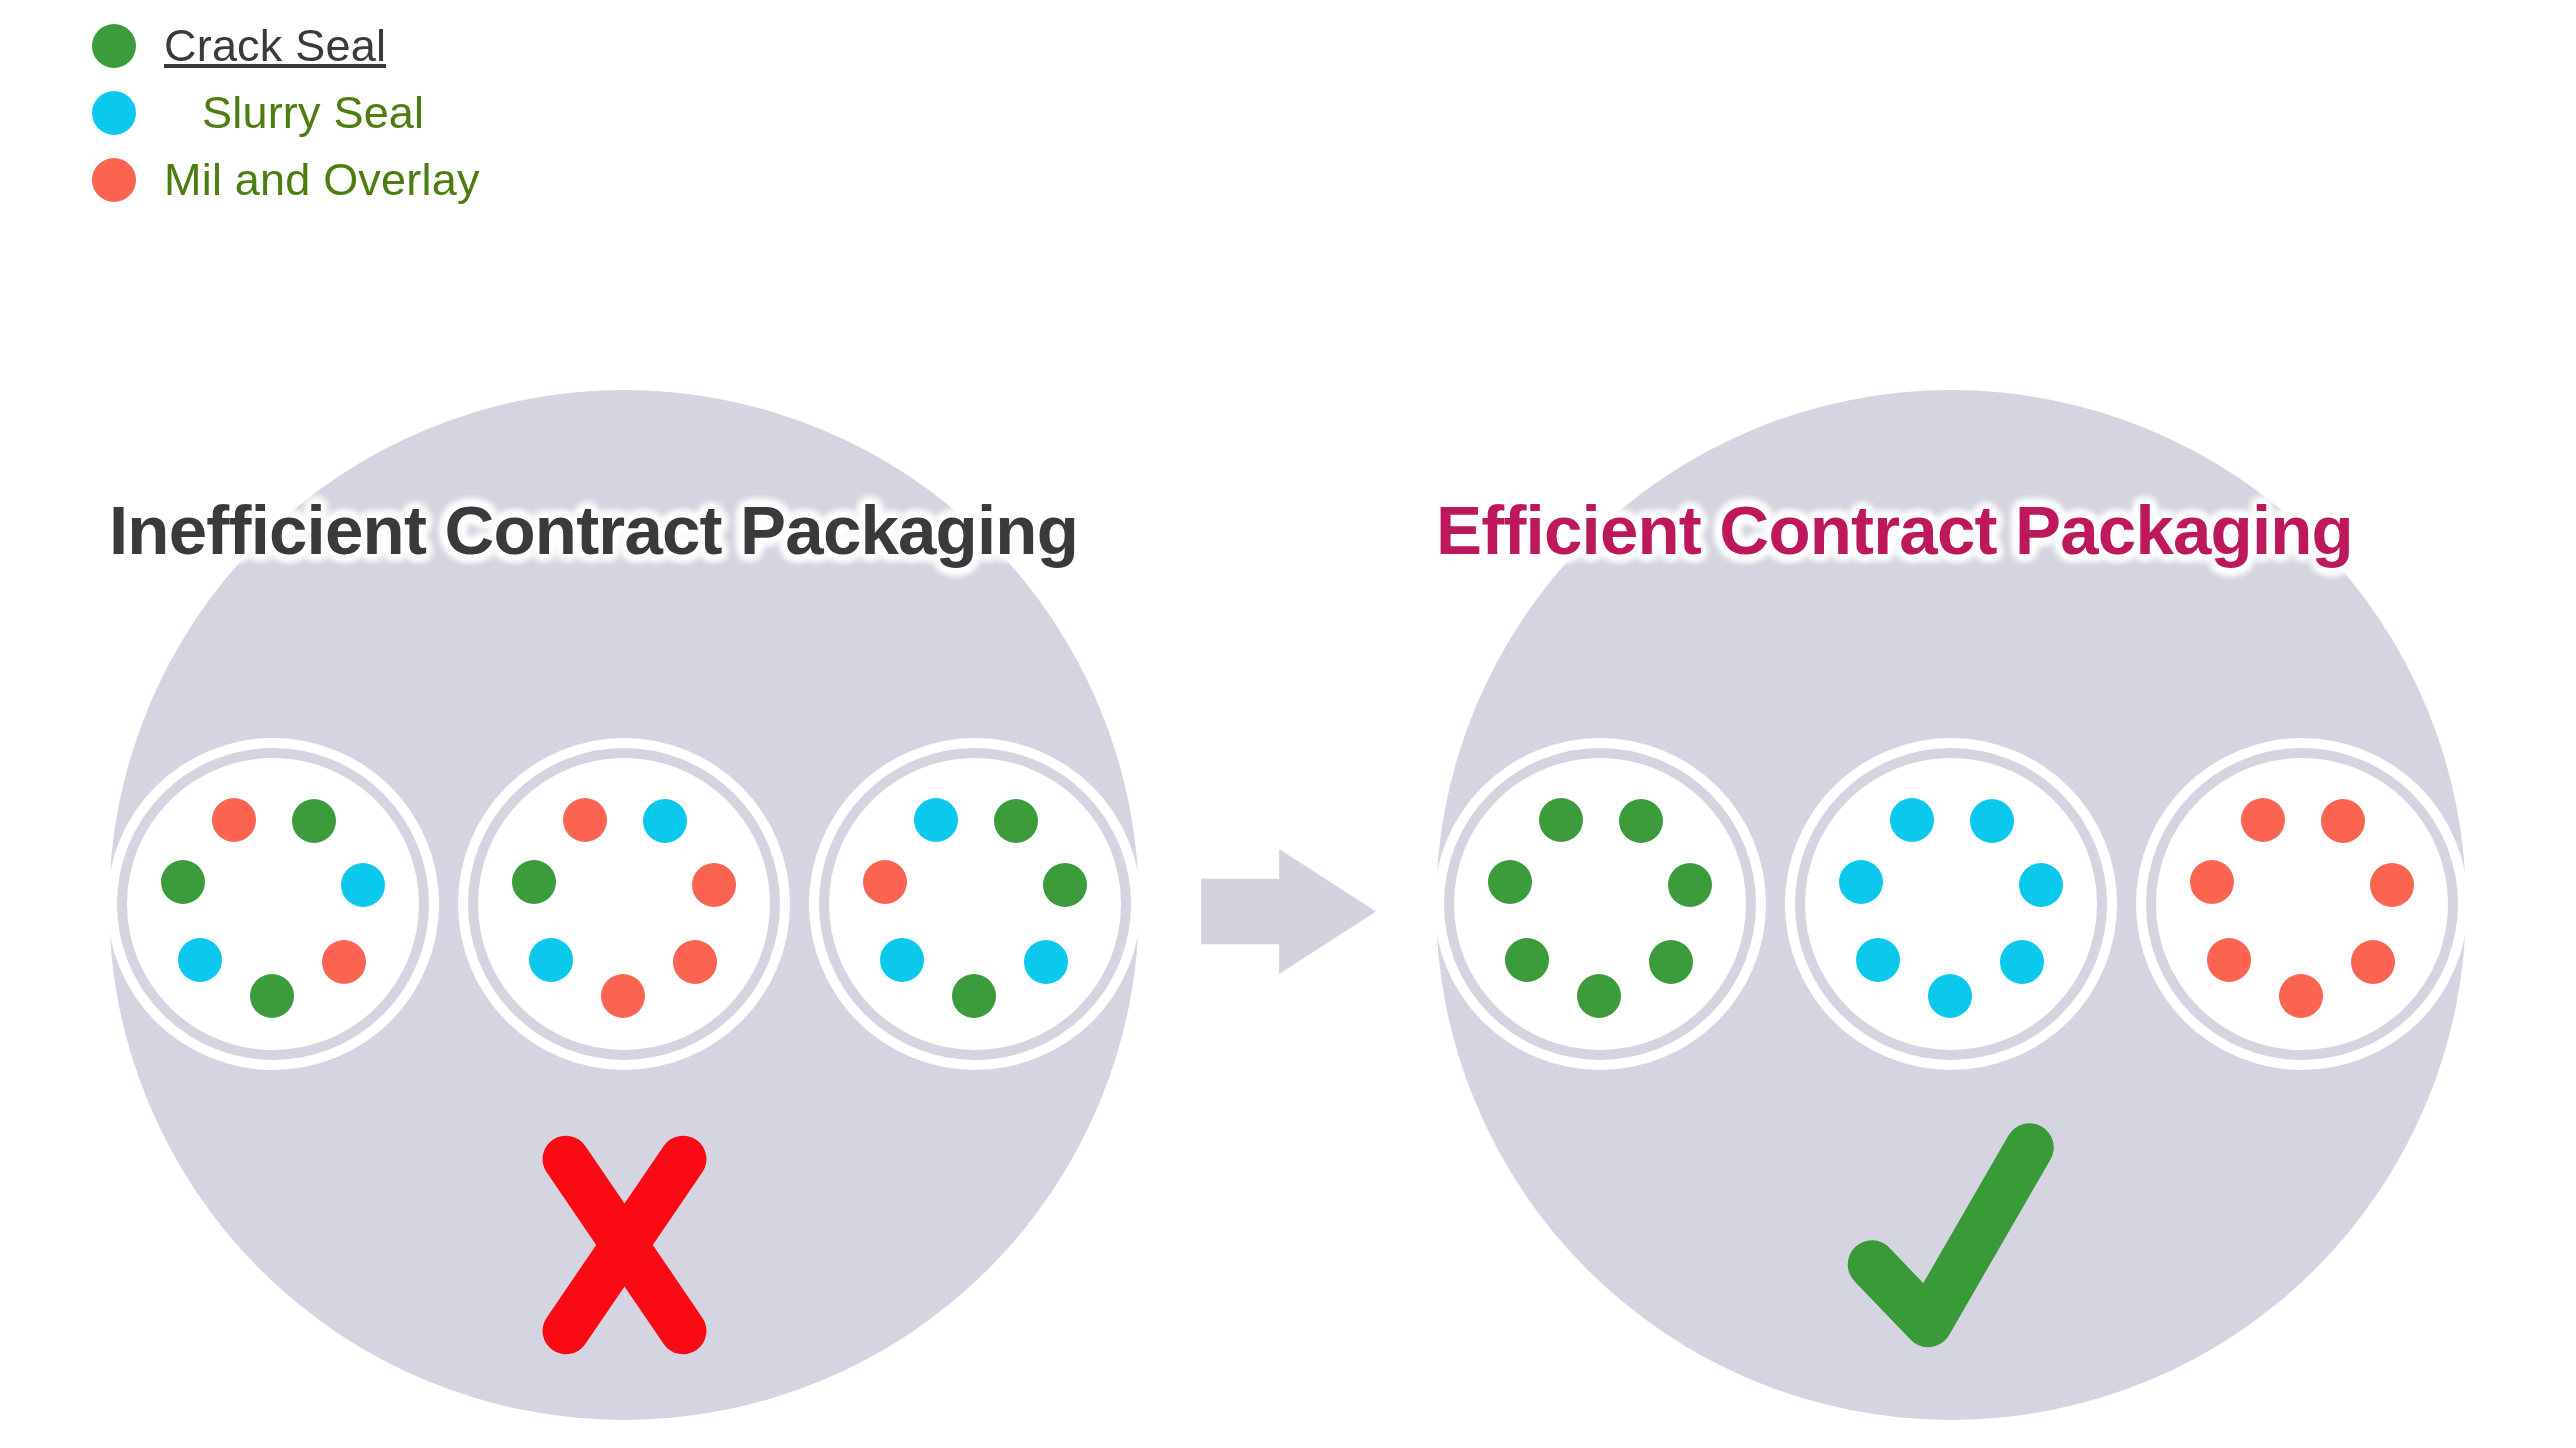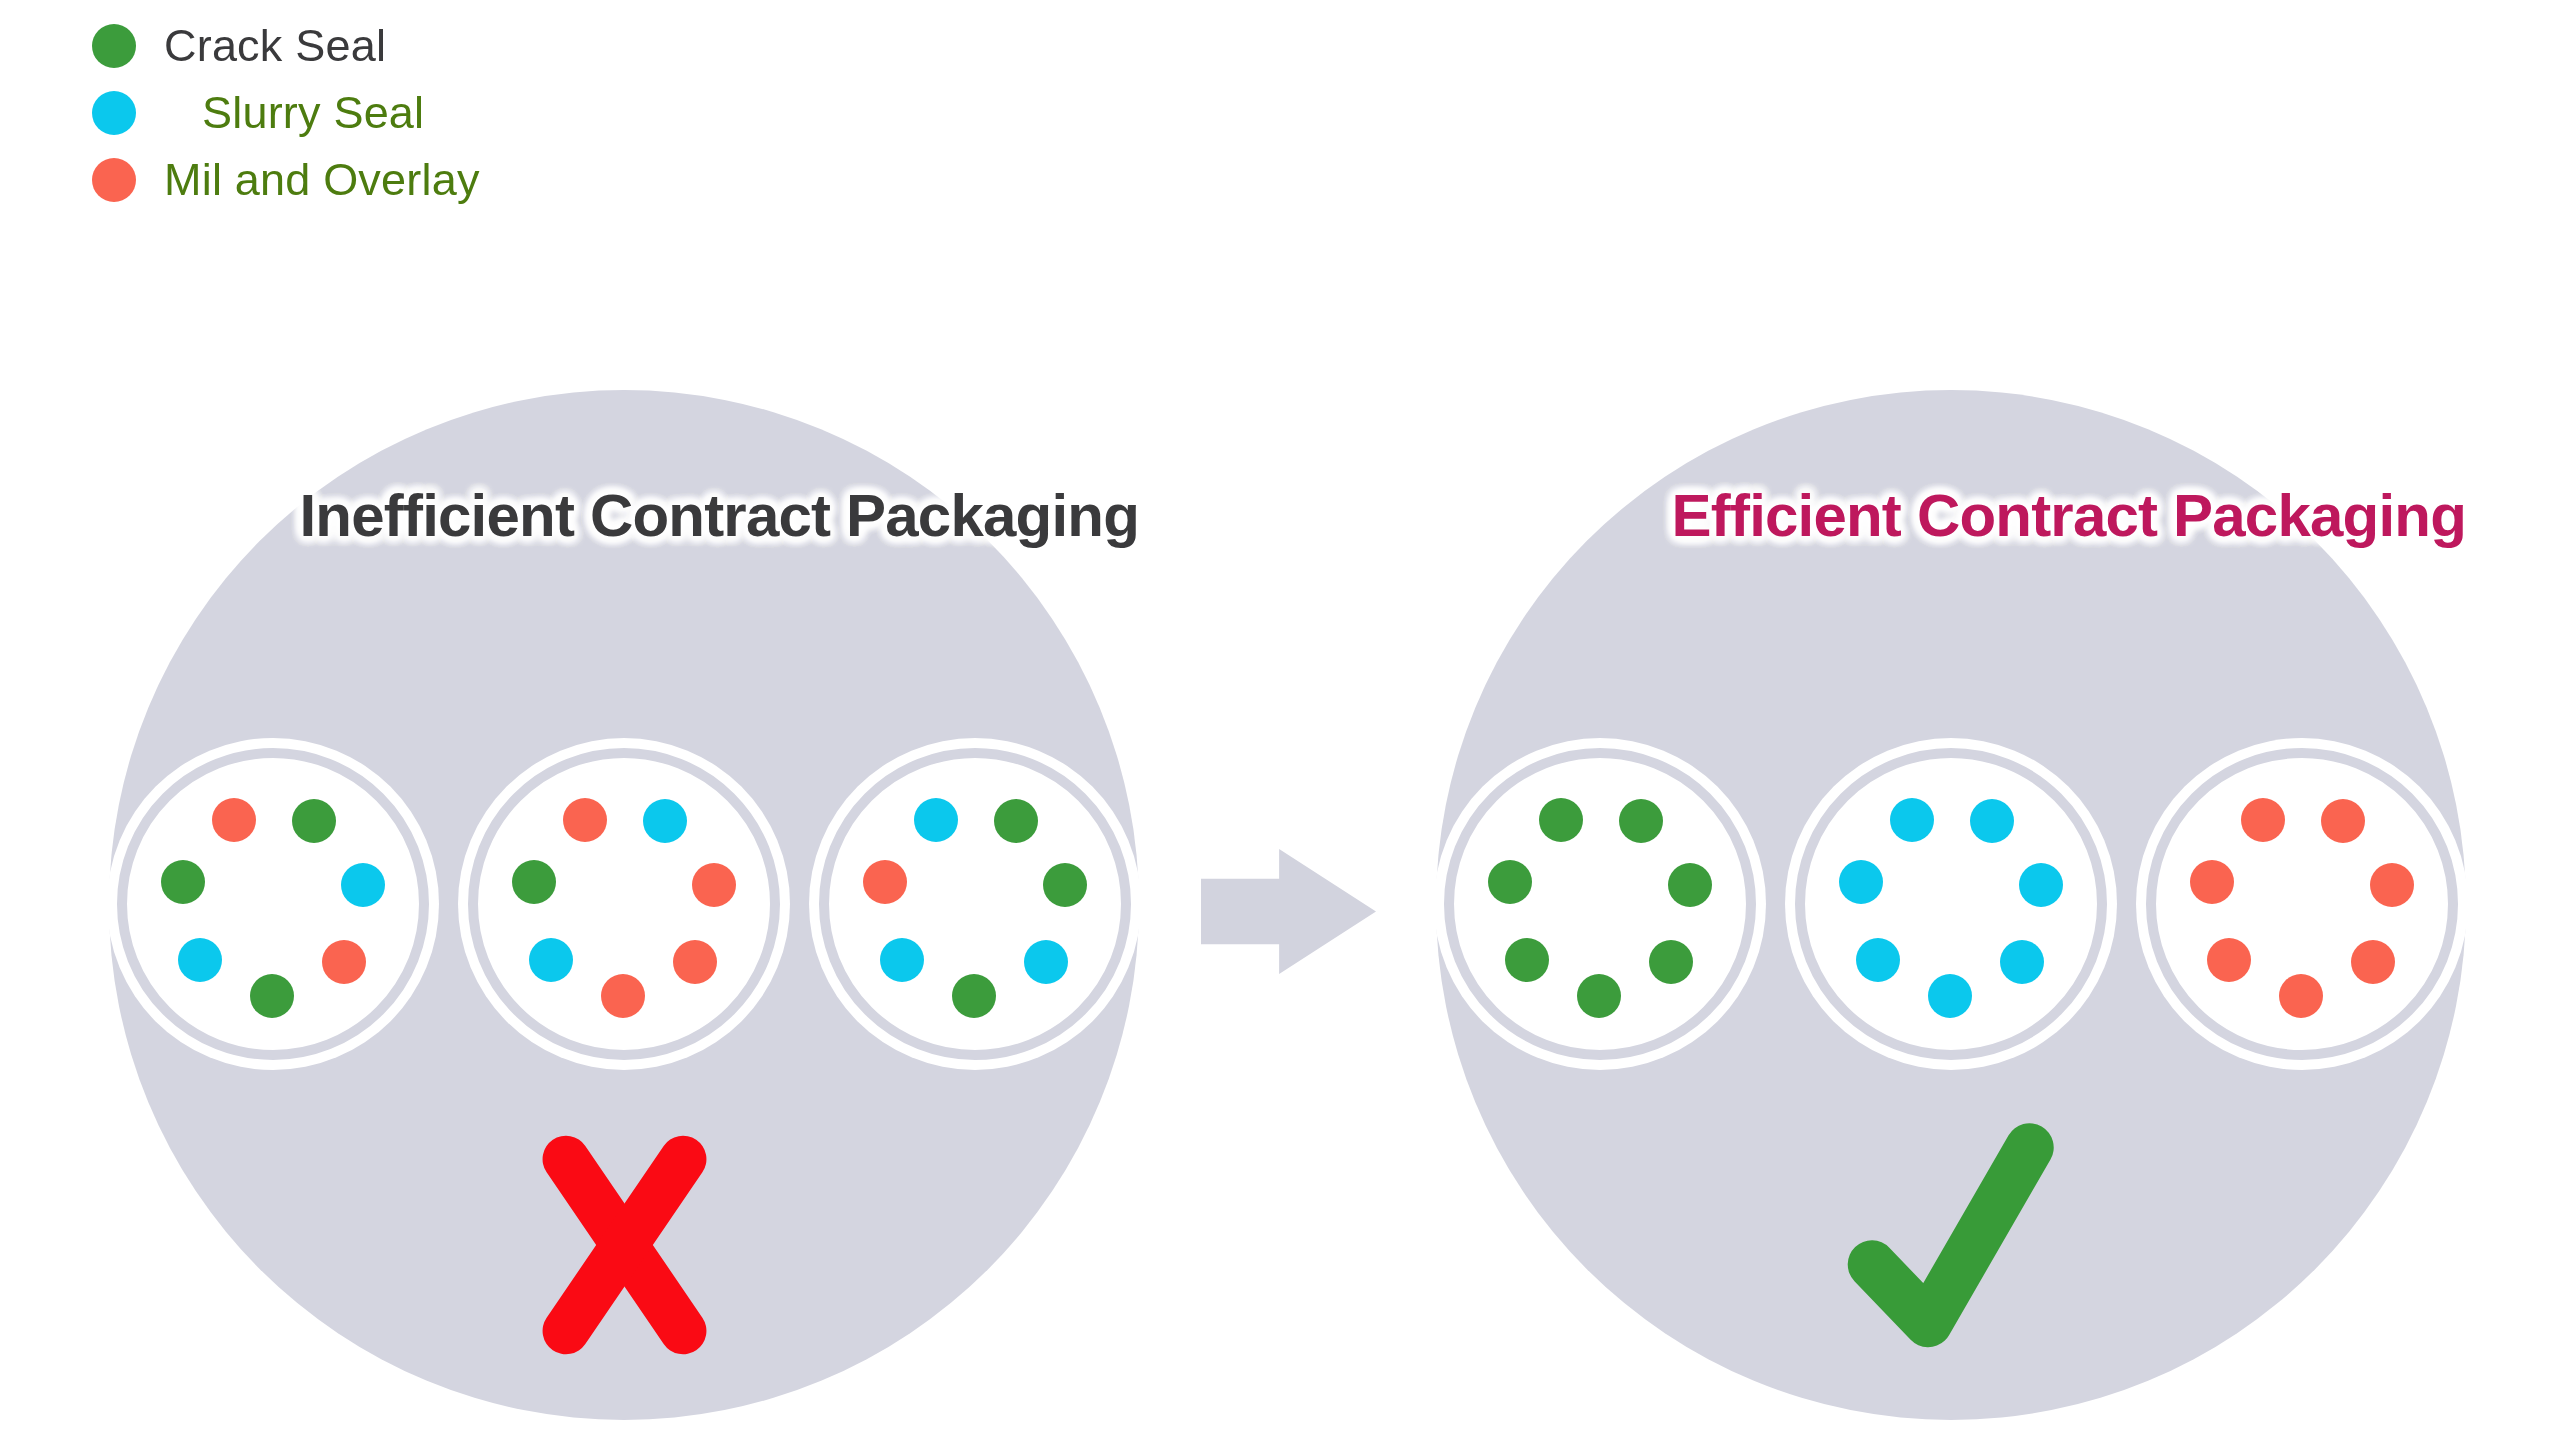--- a/index.html
+++ b/index.html
@@ -68,24 +68,24 @@
     top: 0;
     width: 1030px;
     height: 1030px;
     border-radius: 50%;
     background: #d4d5e0;
   }
 
   .panel-title {
     position: absolute;
     left: 0;
-    top: 91px;
-    width: 1030px;
-    text-align: right;
-    font-size: 60px;
+    top: 101px;
+    width: 1030px;
+    text-align: left;
+    font-size: 69px;
     font-weight: 700;
     line-height: 1.16;
     color: #3a3a3c;
     letter-spacing: -0.8px;
     text-shadow:
        0 0 14px #fff,  0 0 14px #fff,  0 0 14px #fff,
        0 0 7.8px #fff,  0 0 7.8px #fff,  0 0 7.8px #fff,
        6.2px 0 7px #fff, -6.2px 0 7px #fff,
        0 6.2px 7px #fff, 0 -6.2px 7px #fff,
        4.7px 4.7px 7px #fff, -4.7px -4.7px 7px #fff,
@@ -143,21 +143,21 @@
     height: 141px;
   }
   #flow-arrow svg { display: block; width: 100%; height: 100%; }
 </style>
 </head>
 <body style="background: rgb(255, 255, 255);">
 
 <div id="legend">
     <div class="legend-item">
       <span class="legend-swatch" style="background: rgb(60, 156, 60);"></span>
-      <span class="legend-label" style="color: rgb(58, 58, 60);">Crack Seal</span>
+      <span class="legend-label" style="color: rgb(58, 58, 60); text-decoration: underline;">Crack Seal</span>
     </div>
     <div class="legend-item">
       <span class="legend-swatch" style="background: rgb(11, 200, 237);"></span>
       <span class="legend-label" style="color: #4d7c0f; margin-left: 38px;">Slurry Seal</span>
     </div>
     <div class="legend-item">
       <span class="legend-swatch" style="background: rgb(250, 100, 80);"></span>
       <span class="legend-label" style="color: #4d7c0f;">Mil and Overlay</span>
     </div>
   </div>

